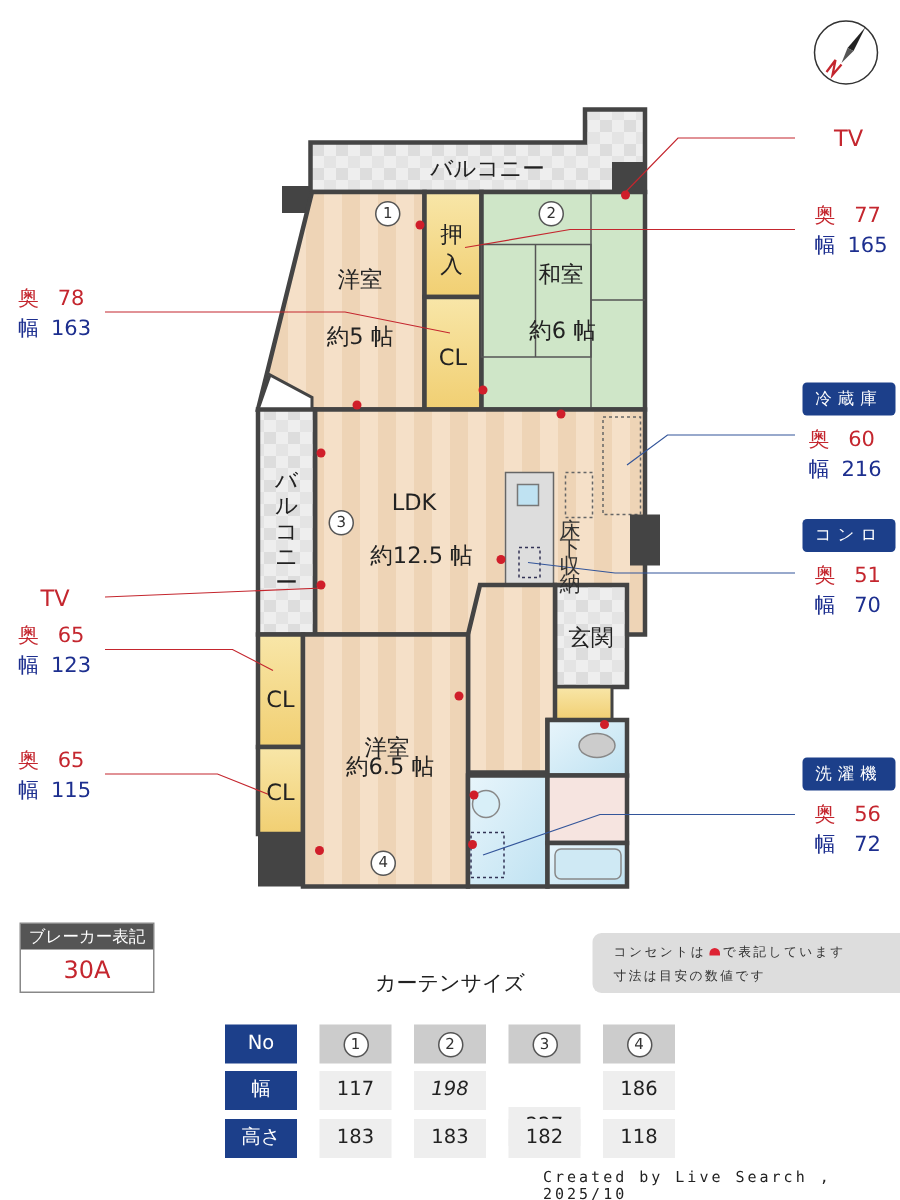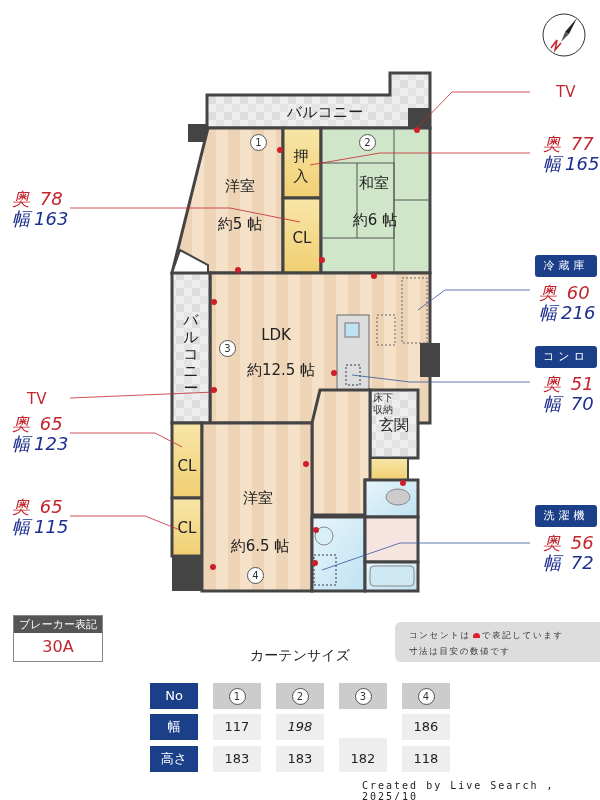--- a/index.html
+++ b/index.html
@@ -1,20 +1,20 @@
 <!DOCTYPE html>
 <html><head>
 <meta charset="utf-8">
 <style>
   html, body { margin:0; padding:0; background:#fff; }
   body { width:600px; height:800px; position:relative; overflow:hidden; font-family:"DejaVu Sans", sans-serif; }
   .abs { position:absolute; }
   .red { color:#c4262e; }
   .blue { color:#1d2f8f; }
-  .lbl { font-size:18px; line-height:20px; white-space:nowrap;font-style:italic; }
+  .lbl { font-size:14px; line-height:20px; white-space:nowrap; }
   .lbl .k { display:inline-block; width:22px; }
   .tag { background:#1c3f8a; color:#fff; font-size:11px; letter-spacing:4px; text-align:center; border-radius:3px; height:22px; line-height:22px; width:62px; }
   .tv { font-size:15px; }
   .room-text { font-size:15px; color:#222; text-align:center; line-height:20px; }
   .breaker { left:13px; top:615px; width:88px; border:1px solid #888; }
   .breaker .hd { background:#555; color:#fff; font-size:11px; text-align:center; height:17px; line-height:17px; }
   .breaker .val { color:#c4262e; font-size:16px; text-align:center; height:28px; line-height:28px; }
   .note { left:395px; top:622px; width:238px; height:40px; background:#ddd; border-radius:6px; font-size:8.5px; color:#333; letter-spacing:1.6px; padding:5px 0 0 14px; box-sizing:border-box; line-height:16px; }
   .note .dot { display:inline-block; width:7px; height:5px; background:#d23; border-radius:4px 4px 0 0; vertical-align:middle; margin:0 2px; }
   .ct-title { left:250px; top:647px; font-size:14px; color:#222; }
@@ -140,26 +140,26 @@
 <div class="abs room-text" style="left:270px;top:102px;width:110px;">バルコニー</div>
 <div class="abs room-text" style="left:210px;top:176px;width:60px;">洋室</div>
 <div class="abs room-text" style="left:205px;top:214px;width:70px;">約5 帖</div>
 <div class="abs room-text" style="left:291px;top:146px;width:20px;white-space:normal;">押入</div>
 <div class="abs room-text" style="left:283px;top:228px;width:38px;">CL</div>
 <div class="abs room-text" style="left:344px;top:173px;width:60px;">和室</div>
 <div class="abs room-text" style="left:340px;top:210px;width:70px;">約6 帖</div>
 <div class="abs room-text" style="left:246px;top:325px;width:60px;">LDK</div>
 <div class="abs room-text" style="left:236px;top:360px;width:90px;">約12.5 帖</div>
 <div class="abs room-text" style="left:182px;top:312px;width:18px;white-space:normal;line-height:17px;">バルコニー</div>
-<div class="abs" style="left:373px;top:348px;width:24px;font-size:10px;line-height:12px;color:#333;white-space:normal;margin-top:44px;">床下収納</div>
+<div class="abs" style="left:373px;top:348px;width:24px;font-size:14px;line-height:12px;color:#333;white-space:normal;">床下収納</div>
 <div class="abs room-text" style="left:372px;top:415px;width:44px;">玄関</div>
 <div class="abs room-text" style="left:172px;top:456px;width:30px;">CL</div>
 <div class="abs room-text" style="left:172px;top:518px;width:30px;">CL</div>
 <div class="abs room-text" style="left:228px;top:488px;width:60px;">洋室</div>
-<div class="abs room-text" style="left:220px;top:536px;width:80px;">約6.5 帖</div>
+<div class="abs room-text" style="left:220px;top:501px;width:80px;">約6.5 帖</div>
 
 <span class="abs circ" style="left:250px;top:134px;">1</span>
 <span class="abs circ" style="left:359px;top:134px;">2</span>
 <span class="abs circ" style="left:219px;top:340px;">3</span>
 <span class="abs circ" style="left:247px;top:567px;">4</span>
 
 <div class="abs red tv" style="left:556px;top:83px;">TV</div>
 
 <div class="abs lbl" style="left:543px;top:134px;">
   <div class="red"><span class="k">奥</span> <span>77</span></div>

